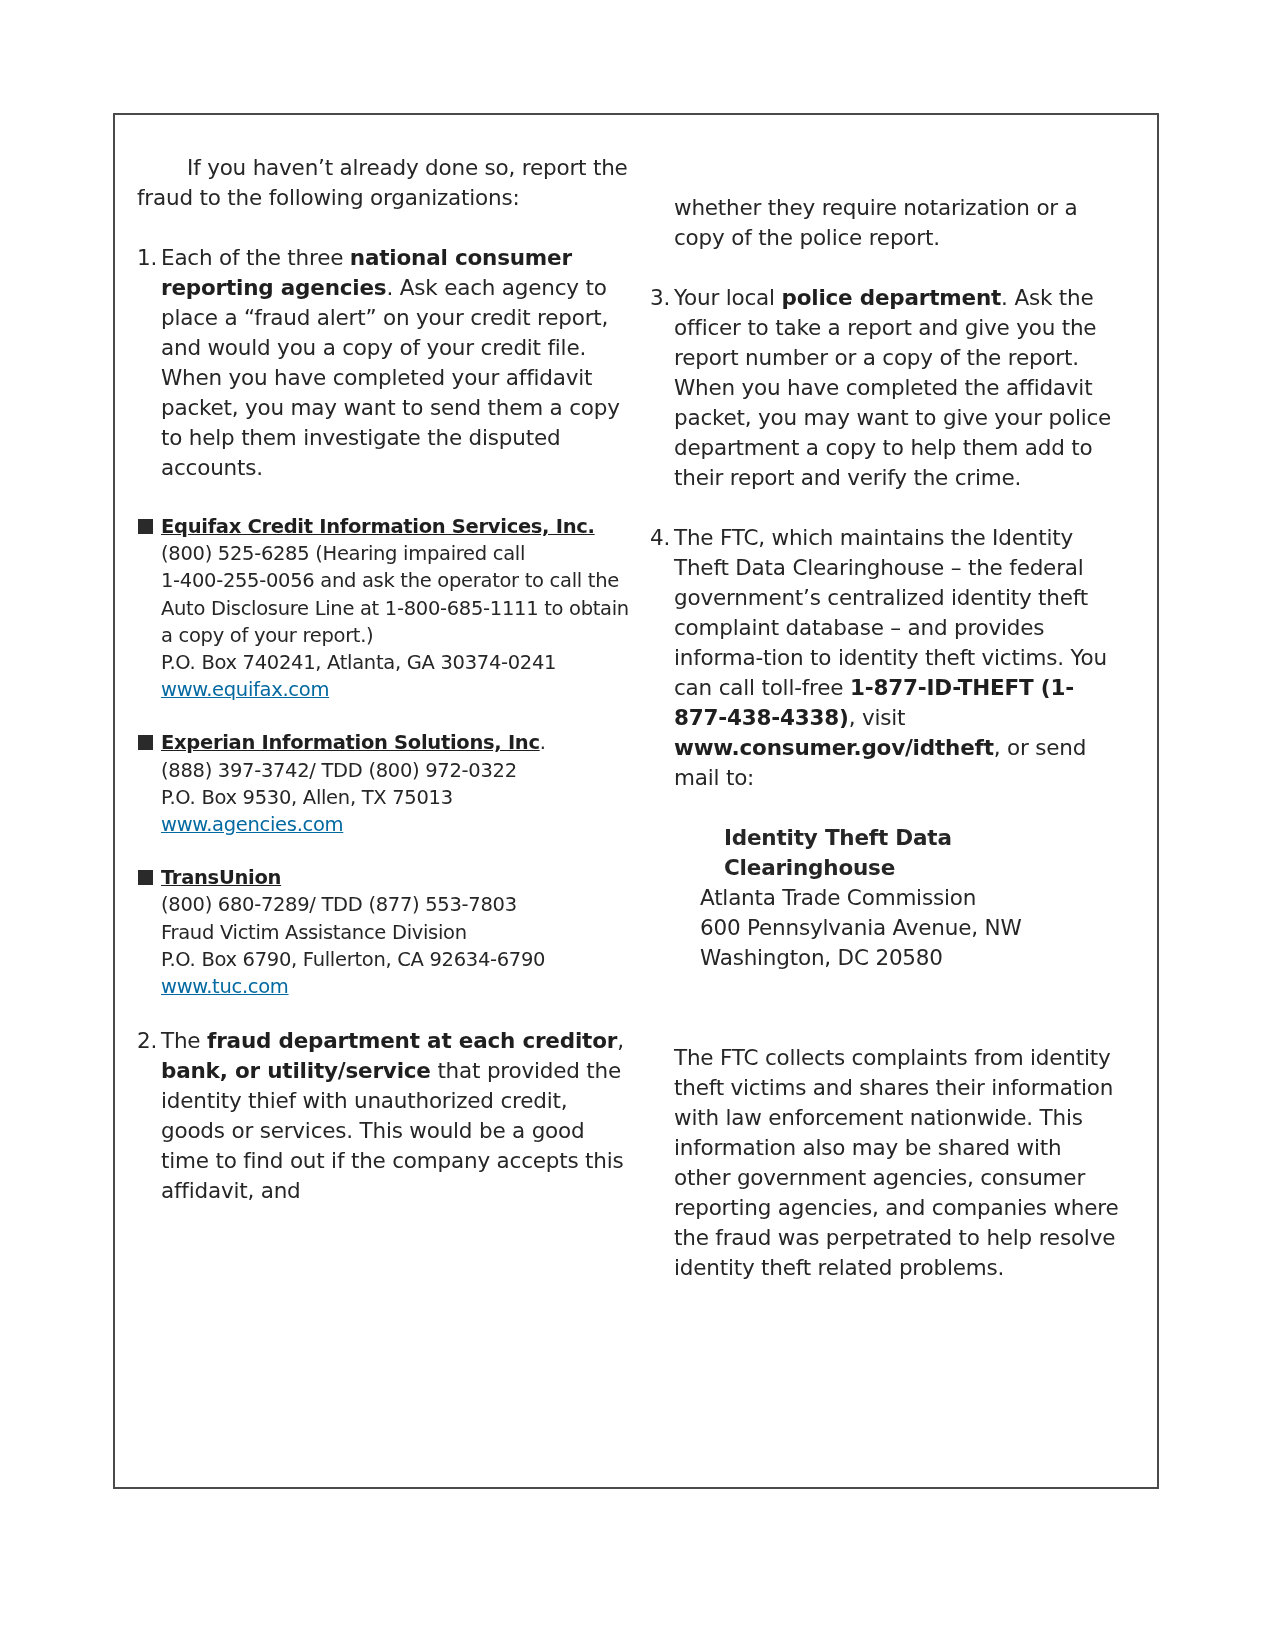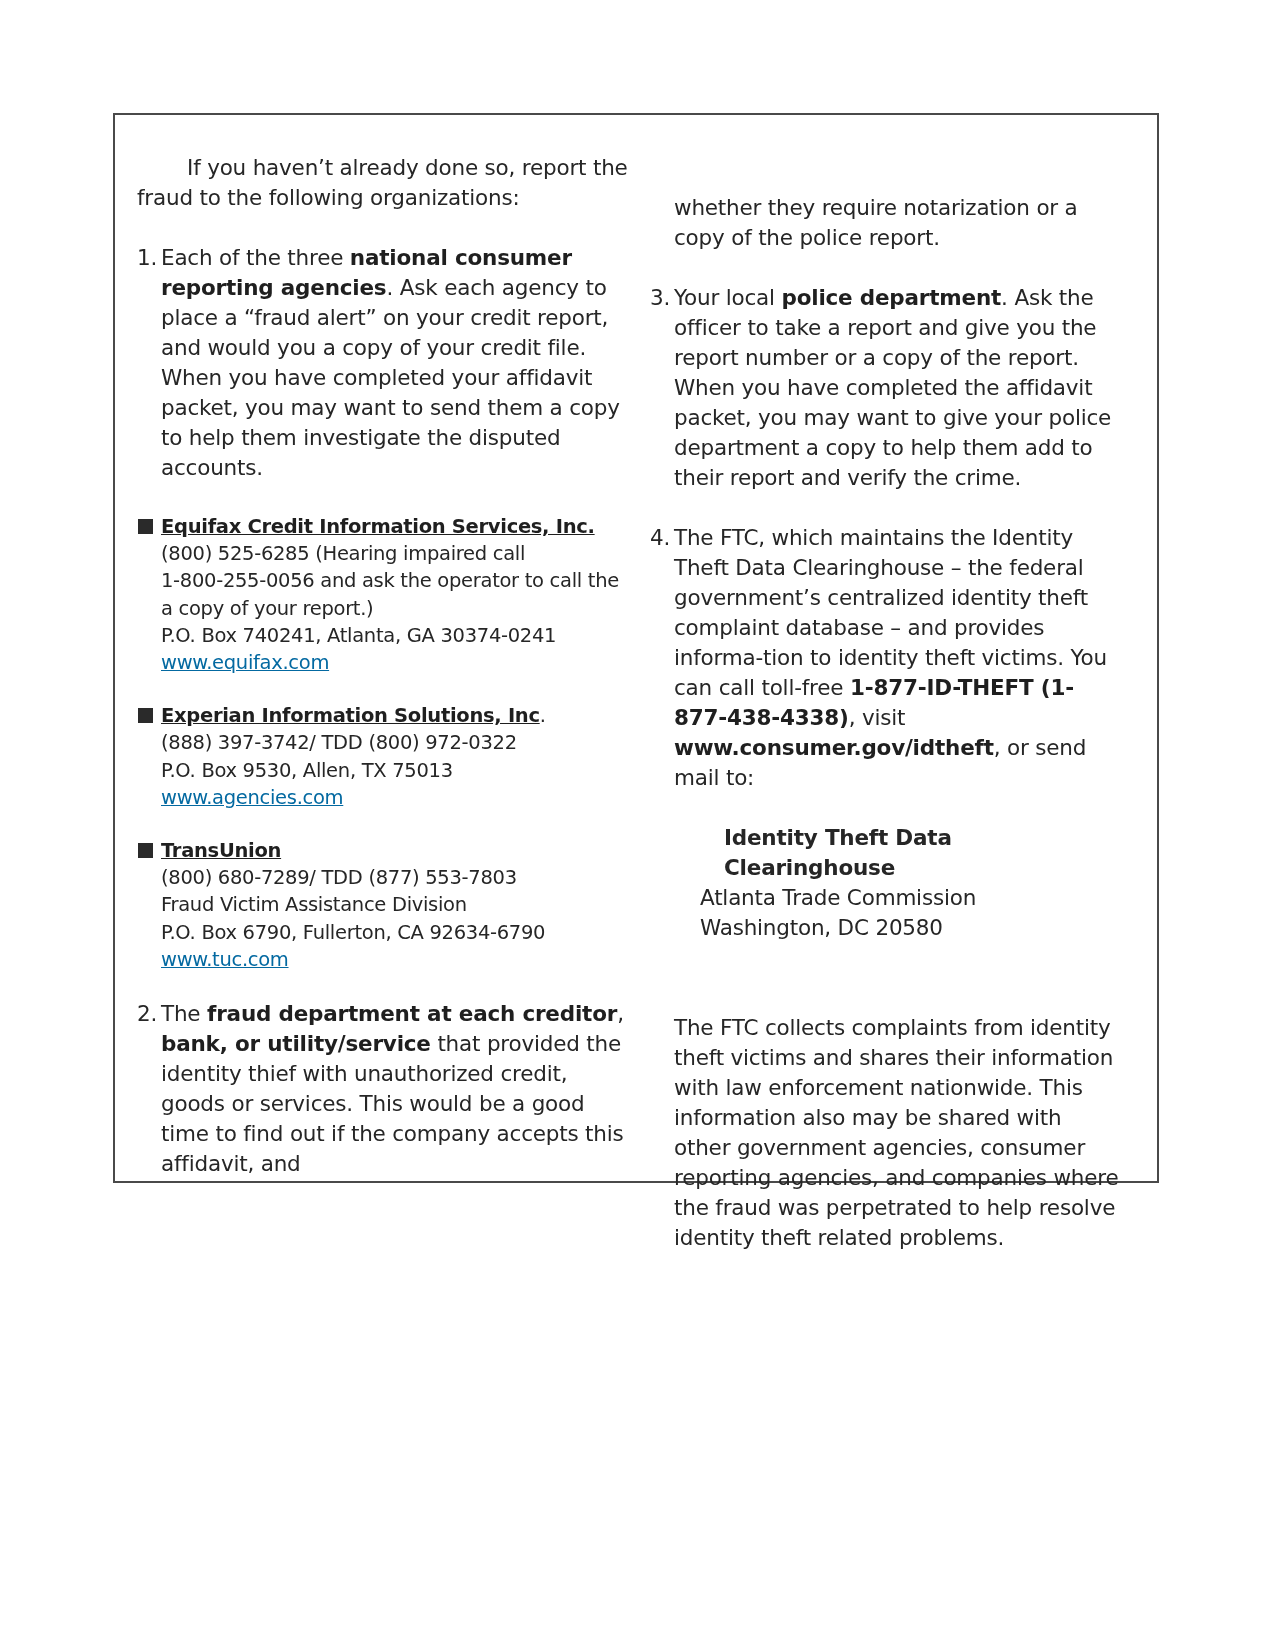--- a/index.html
+++ b/index.html
@@ -1,18 +1,18 @@
 <!DOCTYPE html>
 <html><head>
 <meta charset="utf-8">
 <style>
   html, body { margin: 0; padding: 0; background: #ffffff; }
   body { width: 1275px; height: 1650px; position: relative; overflow: hidden;
          font-family: "DejaVu Sans", sans-serif; color: #262626; }
-  .frame { position: absolute; left: 113px; top: 113px; width: 1046px; height: 1070px;
+  .frame { position: absolute; left: 113px; top: 113px; width: 1046px; height: 1376px;
            border: 2px solid #4a4a4a; box-sizing: border-box; }
   .col { position: absolute; top: 38px; font-size: 21.5px; line-height: 30px; letter-spacing: -0.2px; }
   .col-left { left: 22px; width: 500px; }
   .col-right { left: 535px; width: 470px; }
   p { margin: 0; }
   .intro { text-indent: 50px; }
   .gap { height: 30px; }
   .num-item { position: relative; padding-left: 24px; }
   .num-item .num { position: absolute; left: 0; top: 0; }
   b { font-weight: bold; color: #1f1f1f; }
@@ -37,21 +37,22 @@
     <div class="num-item">
       <span class="num">1.</span>
       <span>Each of the three </span><b>national consumer reporting agencies</b><span>.  Ask each agency to place a “fraud alert” on your credit report, and would you a copy of your credit file. When you have completed your affidavit packet, you may want to send them a copy to help them investigate the disputed accounts.</span>
     </div>
     <div class="gap"></div>
 
     <div class="agency">
       <span class="sq"></span>
       <div><span class="name">Equifax Credit Information Services, Inc.</span><span></span></div>
       <div>(800) 525-6285 (Hearing impaired call</div>
-      <div>1-800-255-0056 and ask the operator to call the</div>
+      <div>1-400-255-0056 and ask the operator to call the</div>
+      <div>Auto Disclosure Line at 1-800-685-1111 to obtain</div>
       <div>a copy of your report.)</div>
       <div>P.O. Box 740241, Atlanta, GA  30374-0241</div>
       <div><span class="link">www.equifax.com</span></div>
     </div>
     <div class="agency-gap"></div>
 
     <div class="agency">
       <span class="sq"></span>
       <div><span class="name">Experian Information Solutions, Inc</span><span>.</span></div>
       <div>(888) 397-3742/ TDD (800) 972-0322</div>
@@ -88,20 +89,21 @@
 
     <div class="num-item">
       <span class="num">4.</span>
       <span>The FTC, which maintains the Identity Theft Data Clearinghouse – the federal government’s centralized identity theft complaint database – and provides informa-tion to identity theft victims. You can call toll-free </span><b>1-877-ID-THEFT (1-877-438-4338)</b><span>, visit </span><b>www.consumer.gov/idtheft</b><span>, or send mail to:</span>
     </div>
     <div class="gap"></div>
 
     <div class="address">
       <div class="title">Identity Theft Data Clearinghouse</div>
       <div>Atlanta Trade Commission</div>
+      <div>600 Pennsylvania Avenue, NW</div>
       <div>Washington, DC 20580</div>
     </div>
     <div class="gap"></div>
 
     <p class="ftc-para">The FTC collects complaints from identity theft victims and shares their information with law enforcement nationwide. This information also may be shared with other government agencies, consumer reporting agencies, and companies where the fraud was perpetrated to help resolve identity theft related problems.</p>
   </div>
 
 </div>
 
 </body></html>

